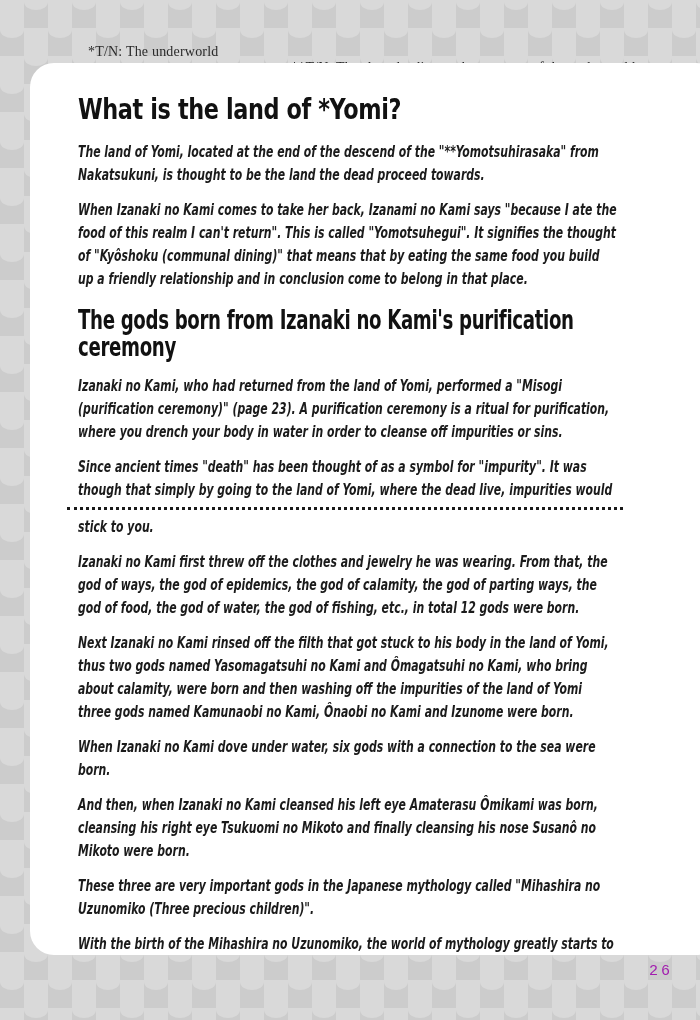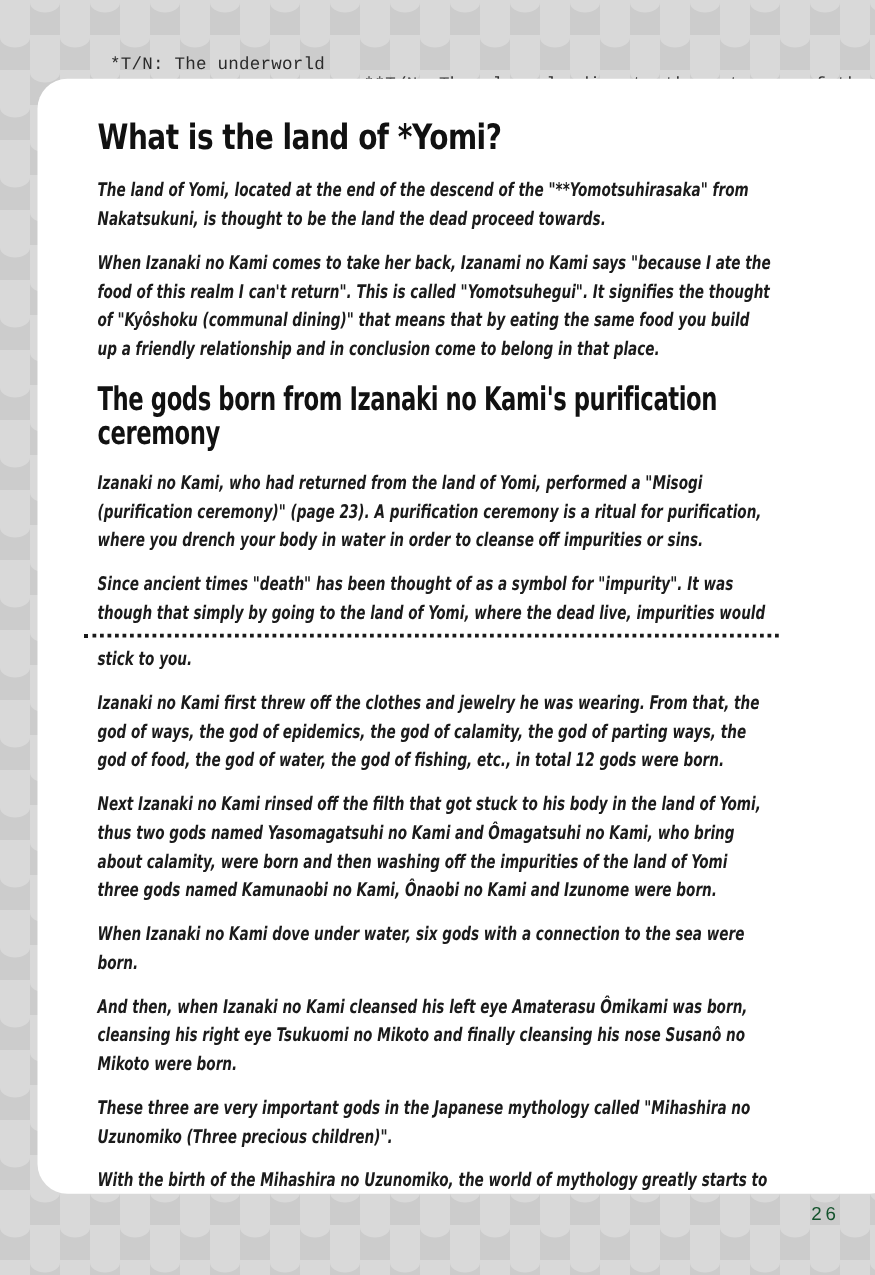--- a/index.html
+++ b/index.html
@@ -5,21 +5,21 @@
   html,body{margin:0;padding:0;}
   body{
     width:700px;height:1020px;
     position:relative;overflow:hidden;
     font-family:"DejaVu Sans",sans-serif;
     background:#d2d2d2;
   }
   .bg{position:absolute;left:0;top:0;width:700px;height:1020px;display:block;}
   .tn-note{
     position:absolute;
-    font-family:Liberation Mono, monospace;
+    font-family:Liberation Serif, serif;
     font-size:14px;line-height:16px;
     color:#2a2a2a;letter-spacing:0.2px;
     white-space:nowrap;
   }
   .tn-1{left:88px;top:44px;}
   .tn-2{left:291px;top:60px;}
   .card{
     position:absolute;left:30px;top:63px;
     width:690px;height:892px;
     background:#ffffff;
@@ -57,22 +57,22 @@
   }
   .para.tight{margin-bottom:2px;}
   .dotted{
     width:556px;
     margin:5px 0 6px -11px;
     border-top:3px dotted #1a1a1a;
     height:0;
   }
   .pagenum{
     position:absolute;left:649px;top:963px;
-    font-family:Liberation Sans, sans-serif;
-    font-size:15px;color:#14532d;
+    font-family:Liberation Mono, monospace;
+    font-size:15px;color:#a21caf;
     letter-spacing:3px;
   }
 </style>
 </head>
 <body>
 
 <svg class="bg" xmlns="http://www.w3.org/2000/svg" width="700" height="1020">
   <defs>
     <pattern id="scales" width="48" height="56" patternUnits="userSpaceOnUse">
       <rect width="48" height="56" fill="#cccccc"></rect>

